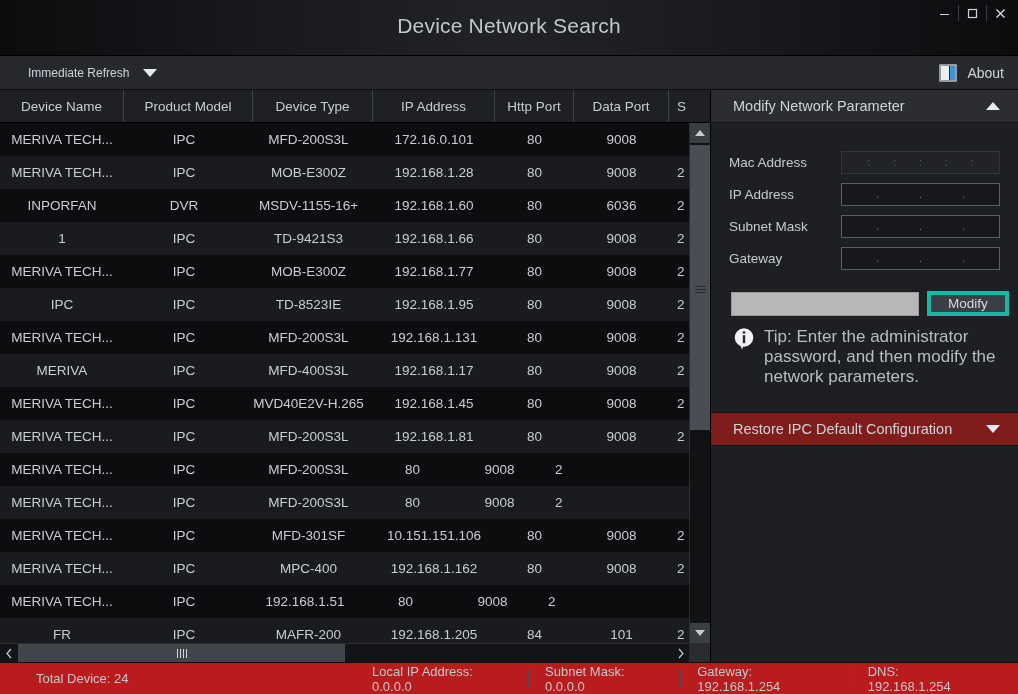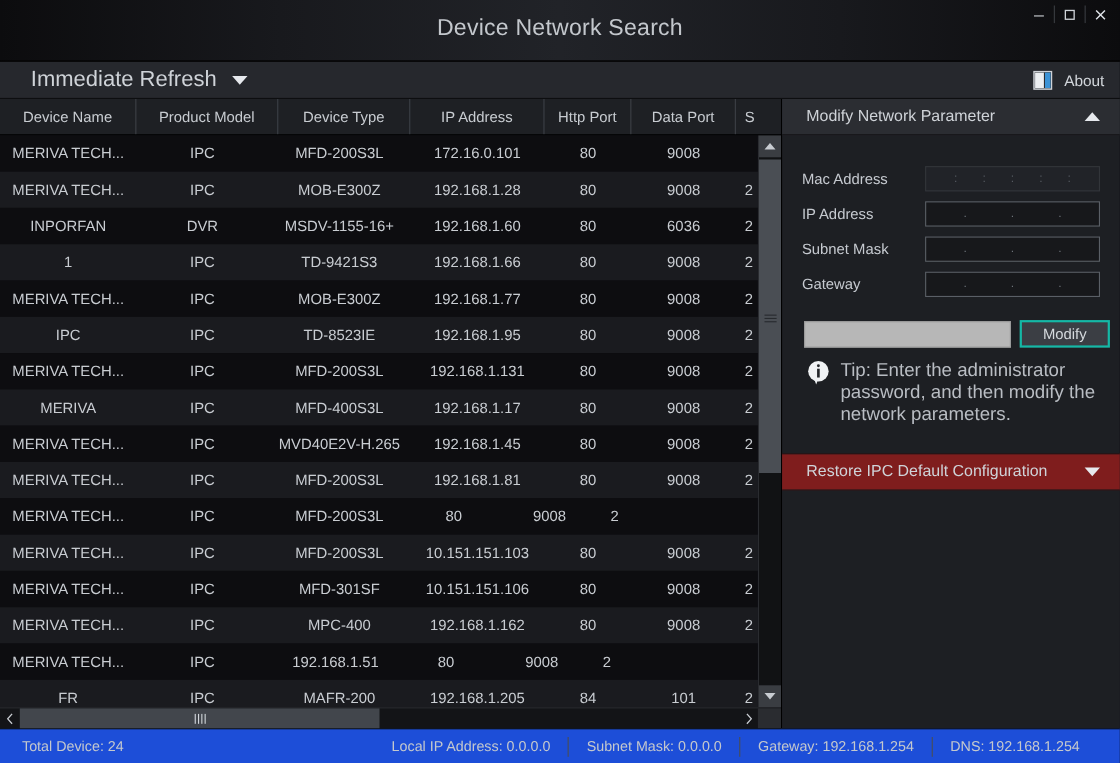--- a/index.html
+++ b/index.html
@@ -74,21 +74,21 @@
     padding: 0 14px 0 28px;
     box-sizing: border-box;
     border-bottom: 1px solid #0d0e10;
   }
   .refresh-group {
     display: flex;
     align-items: center;
     gap: 14px;
     cursor: pointer;
   }
-  .refresh-label { font-size: 20px; color: #cfd3d8; text-align: right; }
+  .refresh-label { font-size: 12px; color: #cfd3d8; text-align: right; }
   .caret-down {
     width: 0; height: 0;
     border-left: 7px solid transparent;
     border-right: 7px solid transparent;
     border-top: 8px solid #e6e9ed;
   }
   .caret-up {
     width: 0; height: 0;
     border-left: 7px solid transparent;
     border-right: 7px solid transparent;
@@ -330,21 +330,21 @@
     font-family: "Liberation Sans", sans-serif;
     font-size: 13px;
     color: #111;
     padding: 0 5px;
   }
   .modify-btn {
     width: 82px;
     flex: 0 0 82px;
     height: 25px;
     background: #3b3e44;
-    border: 2px solid #14b8a6;
+    border: 4px solid #14b8a6;
     color: #d6dade;
     font-family: "Liberation Sans", sans-serif;
     font-size: 13.5px;
     cursor: pointer;
     box-sizing: border-box;
   }
   .tip-row {
     display: flex;
     gap: 9px;
     margin-top: 11px;
@@ -369,26 +369,26 @@
     border-bottom: 1px solid #141517;
     margin-top: 25px;
     cursor: pointer;
   }
   .panel-rest { flex: 1 1 auto; background: #1d1f23; }
 
   
   .statusbar {
     height: 32px;
     flex: 0 0 32px;
-    background: #1d4ed8;
+    background: #b91c1c;
     border-top: 1px solid #0d0e10;
     display: flex;
     align-items: center;
     box-sizing: border-box;
-    padding: 0 4px;
+    padding: 0 20px;
   }
   .status-cell {
     font-size: 13px;
     color: #c4c8cd;
     display: flex;
     align-items: center;
     height: 18px;
     padding: 0 16px;
   }
   .status-cell.divided { border-left: 1px solid #4a4e54; }
@@ -544,21 +544,20 @@
               <div class="td c1">IPC</div>
               <div class="td c2">MFD-200S3L</div>
               <div class="td c4">80</div>
               <div class="td c5">9008</div>
               <div class="td c6">2</div>
             </div>
             <div class="tr even">
               <div class="td c0">MERIVA TECH...</div>
               <div class="td c1">IPC</div>
               <div class="td c2">MFD-200S3L</div>
-              <div class="td c3">10.151.151.103</div>
               <div class="td c4">80</div>
               <div class="td c5">9008</div>
               <div class="td c6">2</div>
             </div>
             <div class="tr odd">
               <div class="td c0">MERIVA TECH...</div>
               <div class="td c1">IPC</div>
               <div class="td c2">MFD-301SF</div>
               <div class="td c3">10.151.151.106</div>
               <div class="td c4">80</div>

